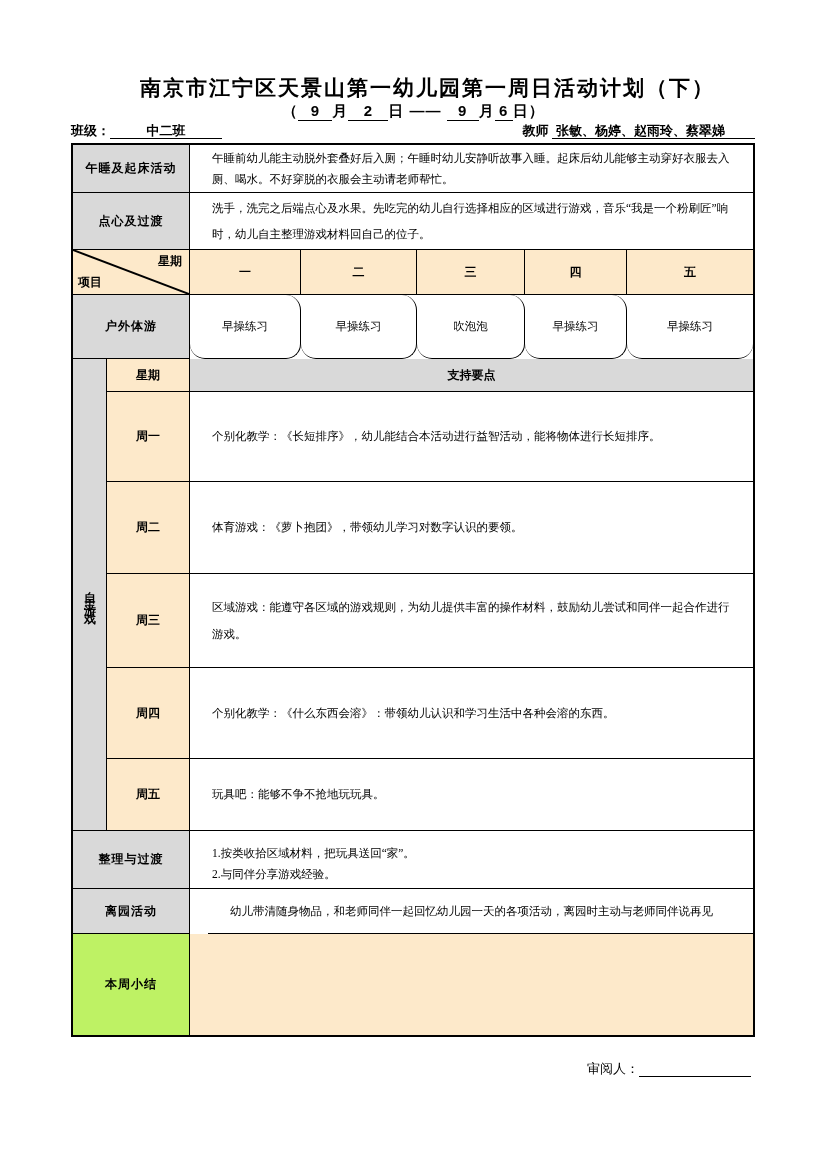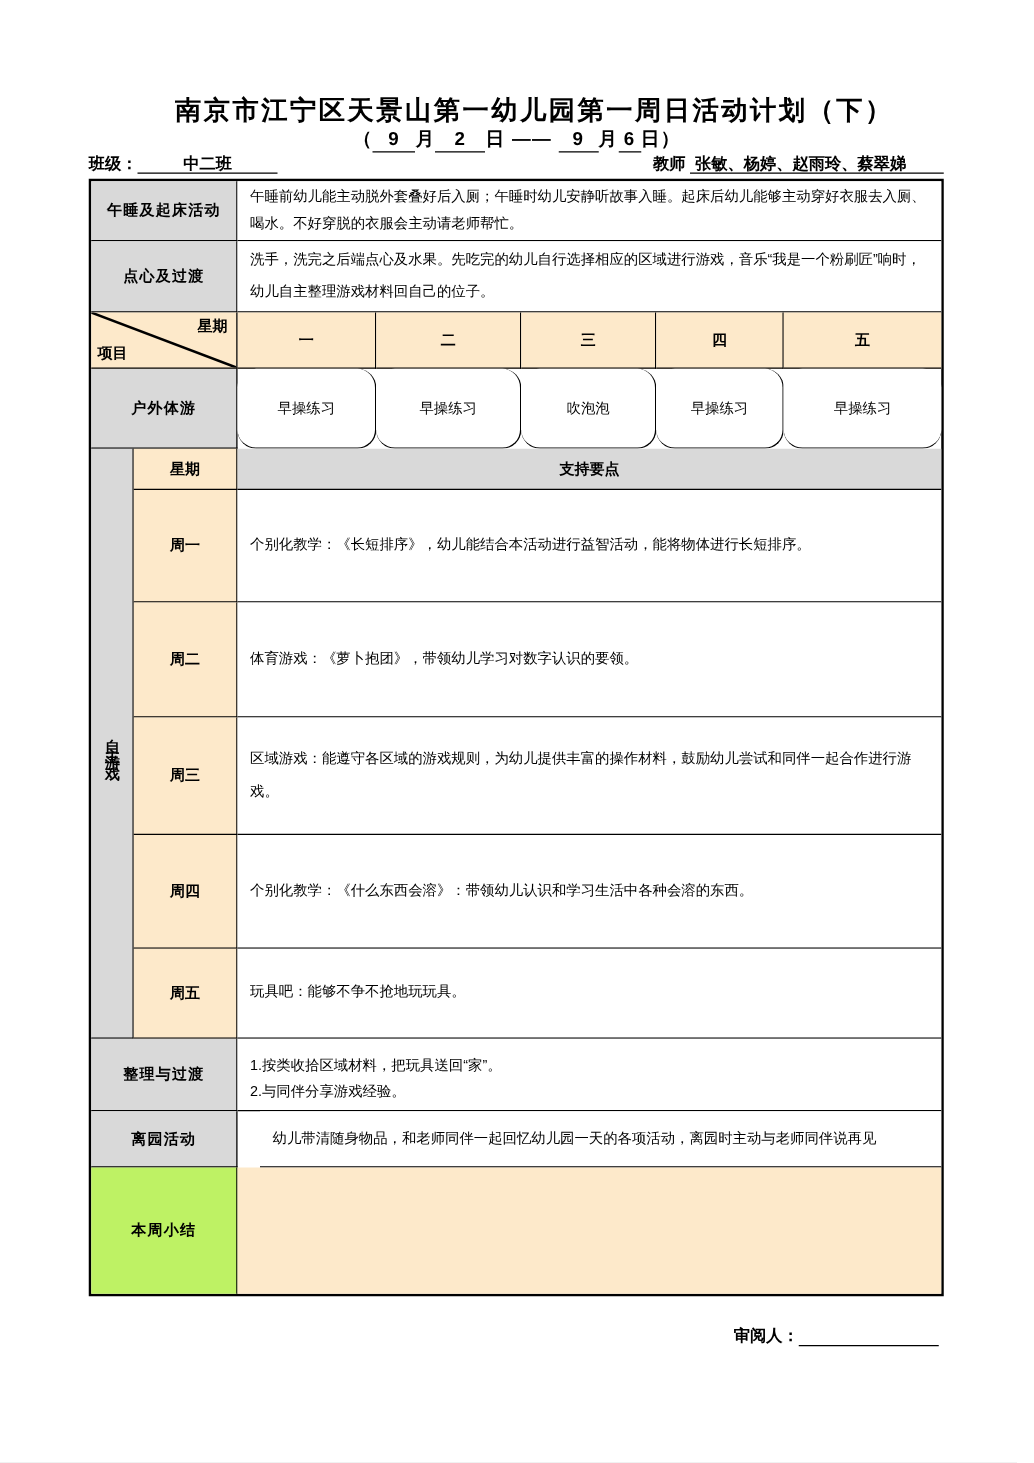--- a/index.html
+++ b/index.html
@@ -43,21 +43,21 @@
   }
   .cell.last-x { border-right:none; }
   .row.last-y .cell, .cell.last-y { border-bottom:none; }
   .lbl {
     width:117px; flex:0 0 117px; background:#d9d9d9;
     justify-content:center; text-align:center;
     font-weight:bold; font-size:12px; letter-spacing:1px; padding:2px 6px;
   }
   .content {
     flex:1; background:#fff; justify-content:flex-start; text-align:left;
-    padding:4px 10px; line-height:1.75;
+    padding:4px 22px; line-height:1.75;font-family:Liberation Serif, serif;
   }
   .cream { background:#fde9ca; }
   .gray  { background:#d9d9d9; }
   
   .diag { position:relative; width:117px; flex:0 0 117px; background:#fde9ca; }
   .diag svg { position:absolute; inset:0; width:100%; height:100%; }
   .diag .tr { position:absolute; top:3px; right:7px; font-weight:bold; font-size:12px; }
   .diag .bl { position:absolute; bottom:3px; left:5px; font-weight:bold; font-size:12px; }
   
   .day-col   { justify-content:center; text-align:center; font-weight:bold; font-size:12px; }
@@ -97,21 +97,21 @@
   .h-w3 { height:94px; }
   .h-w4 { height:91px; }
   .h-w5 { height:72px; }
   .h-tidy  { height:58px; }
   .h-leave { height:45px;gap:18px; }
   .h-sum   { height:101px; }
   .tidy-lines { display:block; padding-top:8px; line-height:1.8; }
   
   .reviewer {
     position:absolute; top:1060px; right:76px;
-    font-size:13px; font-weight:bold;
+    font-size:13px; font-weight:normal;
   }
   .reviewer .u { min-width:112px; }
 </style>
 </head>
 <body>
 
 <div class="page">
 
   <div class="doc-title">南京市江宁区天景山第一幼儿园第一周日活动计划（下）</div>
 

